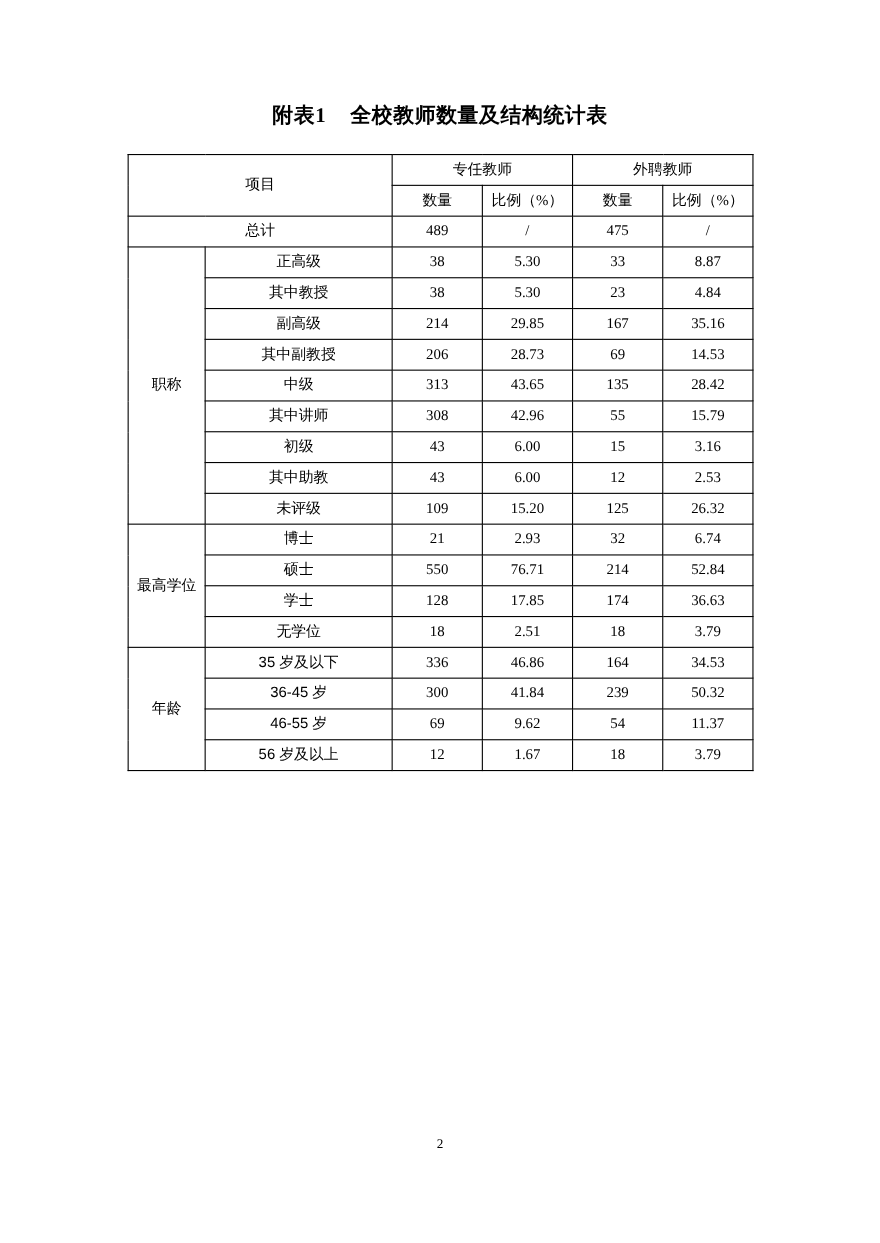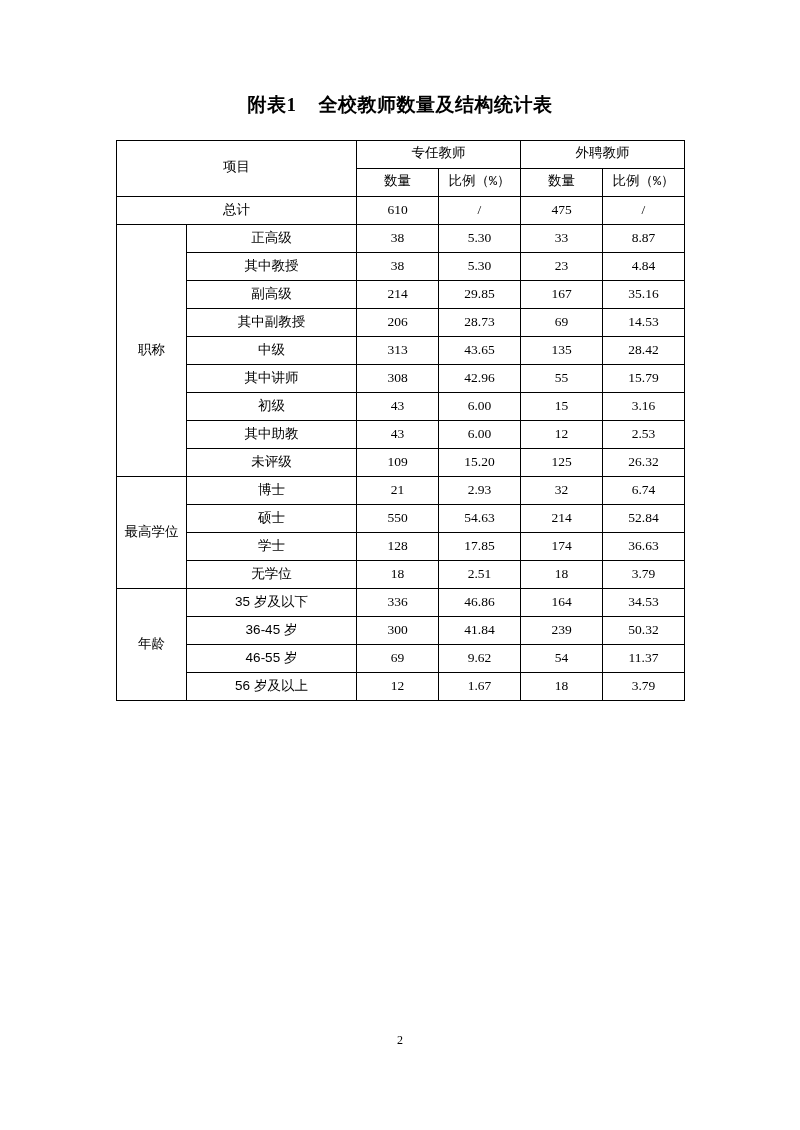--- a/index.html
+++ b/index.html
@@ -60,21 +60,21 @@
     border: 1px solid #000000;
     padding: 0;
     height: 27px;
     text-align: center;
     vertical-align: middle;
     font-weight: normal;
     font-size: 13.5px;
     line-height: 1.2;
   }
   .hdr-cn {
-    font-family: Liberation Mono, monospace;
+    font-family: Liberation Serif, serif;
     font-size: 13px;
   }
   .bold-cn {
     font-family: "Liberation Sans", "DejaVu Sans", sans-serif;
     font-weight: bold;
     font-size: 13.5px;
   }
   .cat-cell {
     font-family: Liberation Serif, serif;
     font-weight: bold;
@@ -128,21 +128,21 @@
           <th class="hdr-cn" colspan="2">外聘教师</th>
         </tr>
         <tr>
           <th class="hdr-cn">数量</th>
           <th class="hdr-cn">比例（%）</th>
           <th class="hdr-cn">数量</th>
           <th class="hdr-cn">比例（%）</th>
         </tr>
         <tr>
           <td class="bold-cn" colspan="2">总计</td>
-          <td class="num-cell">610</td>
+          <td class="num-cell">489</td>
           <td class="slash">/</td>
           <td class="num-cell">475</td>
           <td class="slash">/</td>
         </tr>
         <tr>
           <td class="cat-cell" rowspan="9">职称</td>
           <td class="item-cell">正高级</td>
           <td class="num-cell">38</td>
           <td class="num-cell">5.30</td>
           <td class="num-cell">33</td>
@@ -208,21 +208,21 @@
           <td class="cat-cell" rowspan="4">最高学位</td>
           <td class="item-cell">博士</td>
           <td class="num-cell">21</td>
           <td class="num-cell">2.93</td>
           <td class="num-cell">32</td>
           <td class="num-cell">6.74</td>
         </tr>
         <tr>
           <td class="item-cell">硕士</td>
           <td class="num-cell">550</td>
-          <td class="num-cell">54.63</td>
+          <td class="num-cell">76.71</td>
           <td class="num-cell">214</td>
           <td class="num-cell">52.84</td>
         </tr>
         <tr>
           <td class="item-cell">学士</td>
           <td class="num-cell">128</td>
           <td class="num-cell">17.85</td>
           <td class="num-cell">174</td>
           <td class="num-cell">36.63</td>
         </tr>

